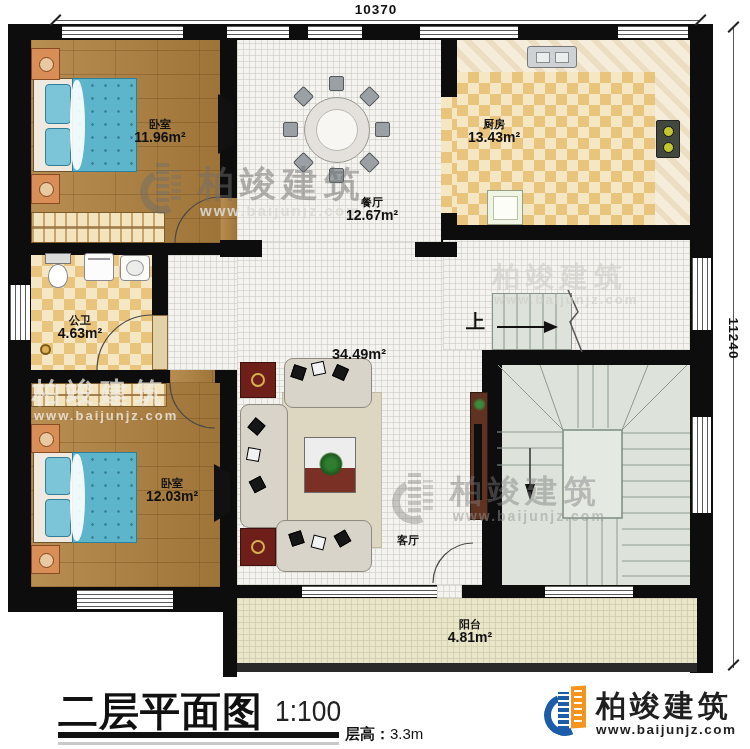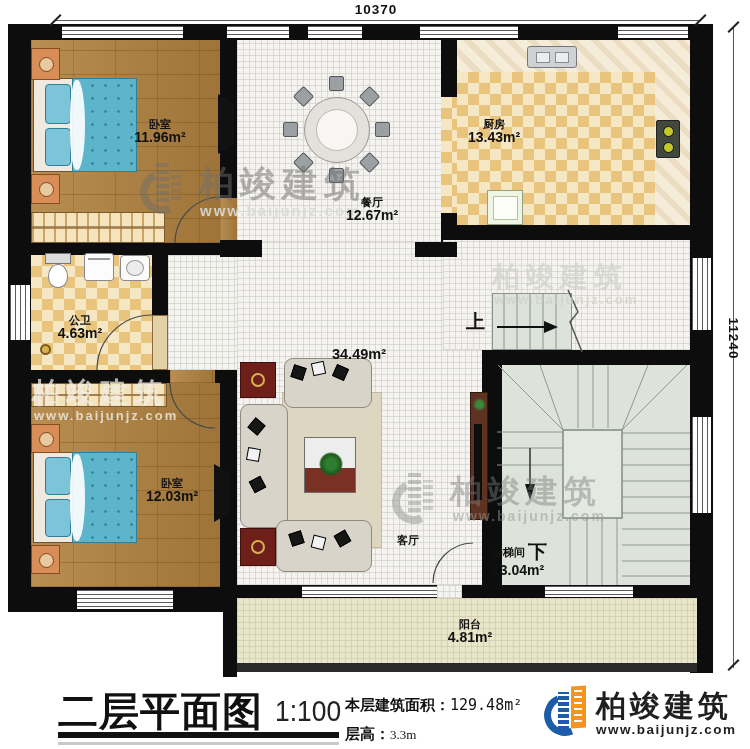--- a/index.html
+++ b/index.html
@@ -291,51 +291,41 @@
   <div class="roomlabel" style="left:172px;top:477px;">
     <div class="rname">卧室</div>
     <div class="rarea">12.03m²</div>
   </div>
   <div class="roomlabel" style="left:359px;top:346px;">
     <div class="rarea" style="font-size:14.5px;">34.49m²</div>
   </div>
   <div class="roomlabel" style="left:408px;top:534px;">
     <div class="rname">客厅</div>
   </div>
-  <div class="abs" style="left:492px;top:546px;color:#111;line-height:1.1;">
-    <div style="display:flex;align-items:flex-start;gap:3px;">
-      <span class="rname">楼梯间</span>
-      <span class="rdir" style="margin-top:-4px;">下</span>
-    </div>
-    <div class="rarea">13.04m²</div>
-  </div>
   <div class="roomlabel" style="left:470px;top:618px;">
     <div class="rname">阳台</div>
     <div class="rarea">4.81m²</div>
   </div>
   <div class="abs rdir" style="left:466px;top:309px;color:#111;">上</div>
 
   <div class="dimline" style="left:55px;top:20px;width:646px;height:1px;"></div>
   <div class="tick" style="left:48px;top:19px;"></div>
   <div class="tick" style="left:693px;top:19px;"></div>
   <div class="dimtext" style="left:340px;top:2px;width:72px;text-align:center;">10370</div>
   <div class="dimline" style="left:733px;top:28px;width:1px;height:640px;"></div>
   <div class="tick" style="left:726px;top:26px;"></div>
   <div class="tick" style="left:726px;top:664px;"></div>
   <div class="dimtext" style="left:703px;top:331px;width:60px;text-align:center;transform:rotate(90deg);">11240</div>
 
   <div class="abs" style="left:58px;top:684px;font-size:40px;font-weight:bold;color:#111;letter-spacing:1px;">二层平面图</div>
   <div class="abs" style="left:58px;top:732px;width:281px;height:6px;background:#111;"></div>
   <div class="abs" style="left:58px;top:742px;width:281px;height:3px;background:#c9c9c9;"></div>
   <div class="abs" style="left:275px;top:694px;font-size:30px;font-weight:400;color:#222;transform:scaleX(.88);transform-origin:left;">1:100</div>
-  <div class="abs" style="left:345px;top:696px;font-size:15px;font-weight:bold;color:#111;">
-    <span>本层建筑面积：</span><span style="font-family:'DejaVu Sans Mono',monospace;font-weight:normal;font-size:15px;">129.48m²</span>
-  </div>
   <div class="abs" style="left:345px;top:725px;font-size:15px;font-weight:bold;color:#111;">
-    <span>层高：</span><span style="font-family:Liberation Serif, serif;font-weight:normal;font-size:13px;">3.3m</span>
+    <span>层高：</span><span style="font-family:Liberation Sans, sans-serif;font-weight:normal;font-size:15px;">3.3m</span>
   </div>
 
   <div class="abs" style="left:546px;top:684px;width:44px;height:58px;">
     <div class="abs" style="left:-2px;top:10px;width:42px;height:42px;border-radius:50%;border:7px solid transparent;border-left-color:#1c5ca8;border-bottom-color:#1c5ca8;box-sizing:border-box;transform:rotate(22deg);"></div>
     <div class="abs" style="left:12px;top:8px;width:11px;height:38px;background:repeating-linear-gradient(0deg,#1c5ca8 0 4px,#fff 4px 6px);"></div>
     <div class="abs" style="left:25px;top:2px;width:15px;height:42px;background:#f7941e;transform:skewY(-4deg);">
       <div class="abs" style="left:3px;top:4px;width:8px;height:32px;background:repeating-linear-gradient(0deg,#fff 0 2px,transparent 2px 6px);"></div>
     </div>
   </div>
   <div class="abs" style="left:596px;top:686px;font-size:30px;font-weight:900;letter-spacing:4px;color:#1f1f1f;">柏竣建筑</div>

